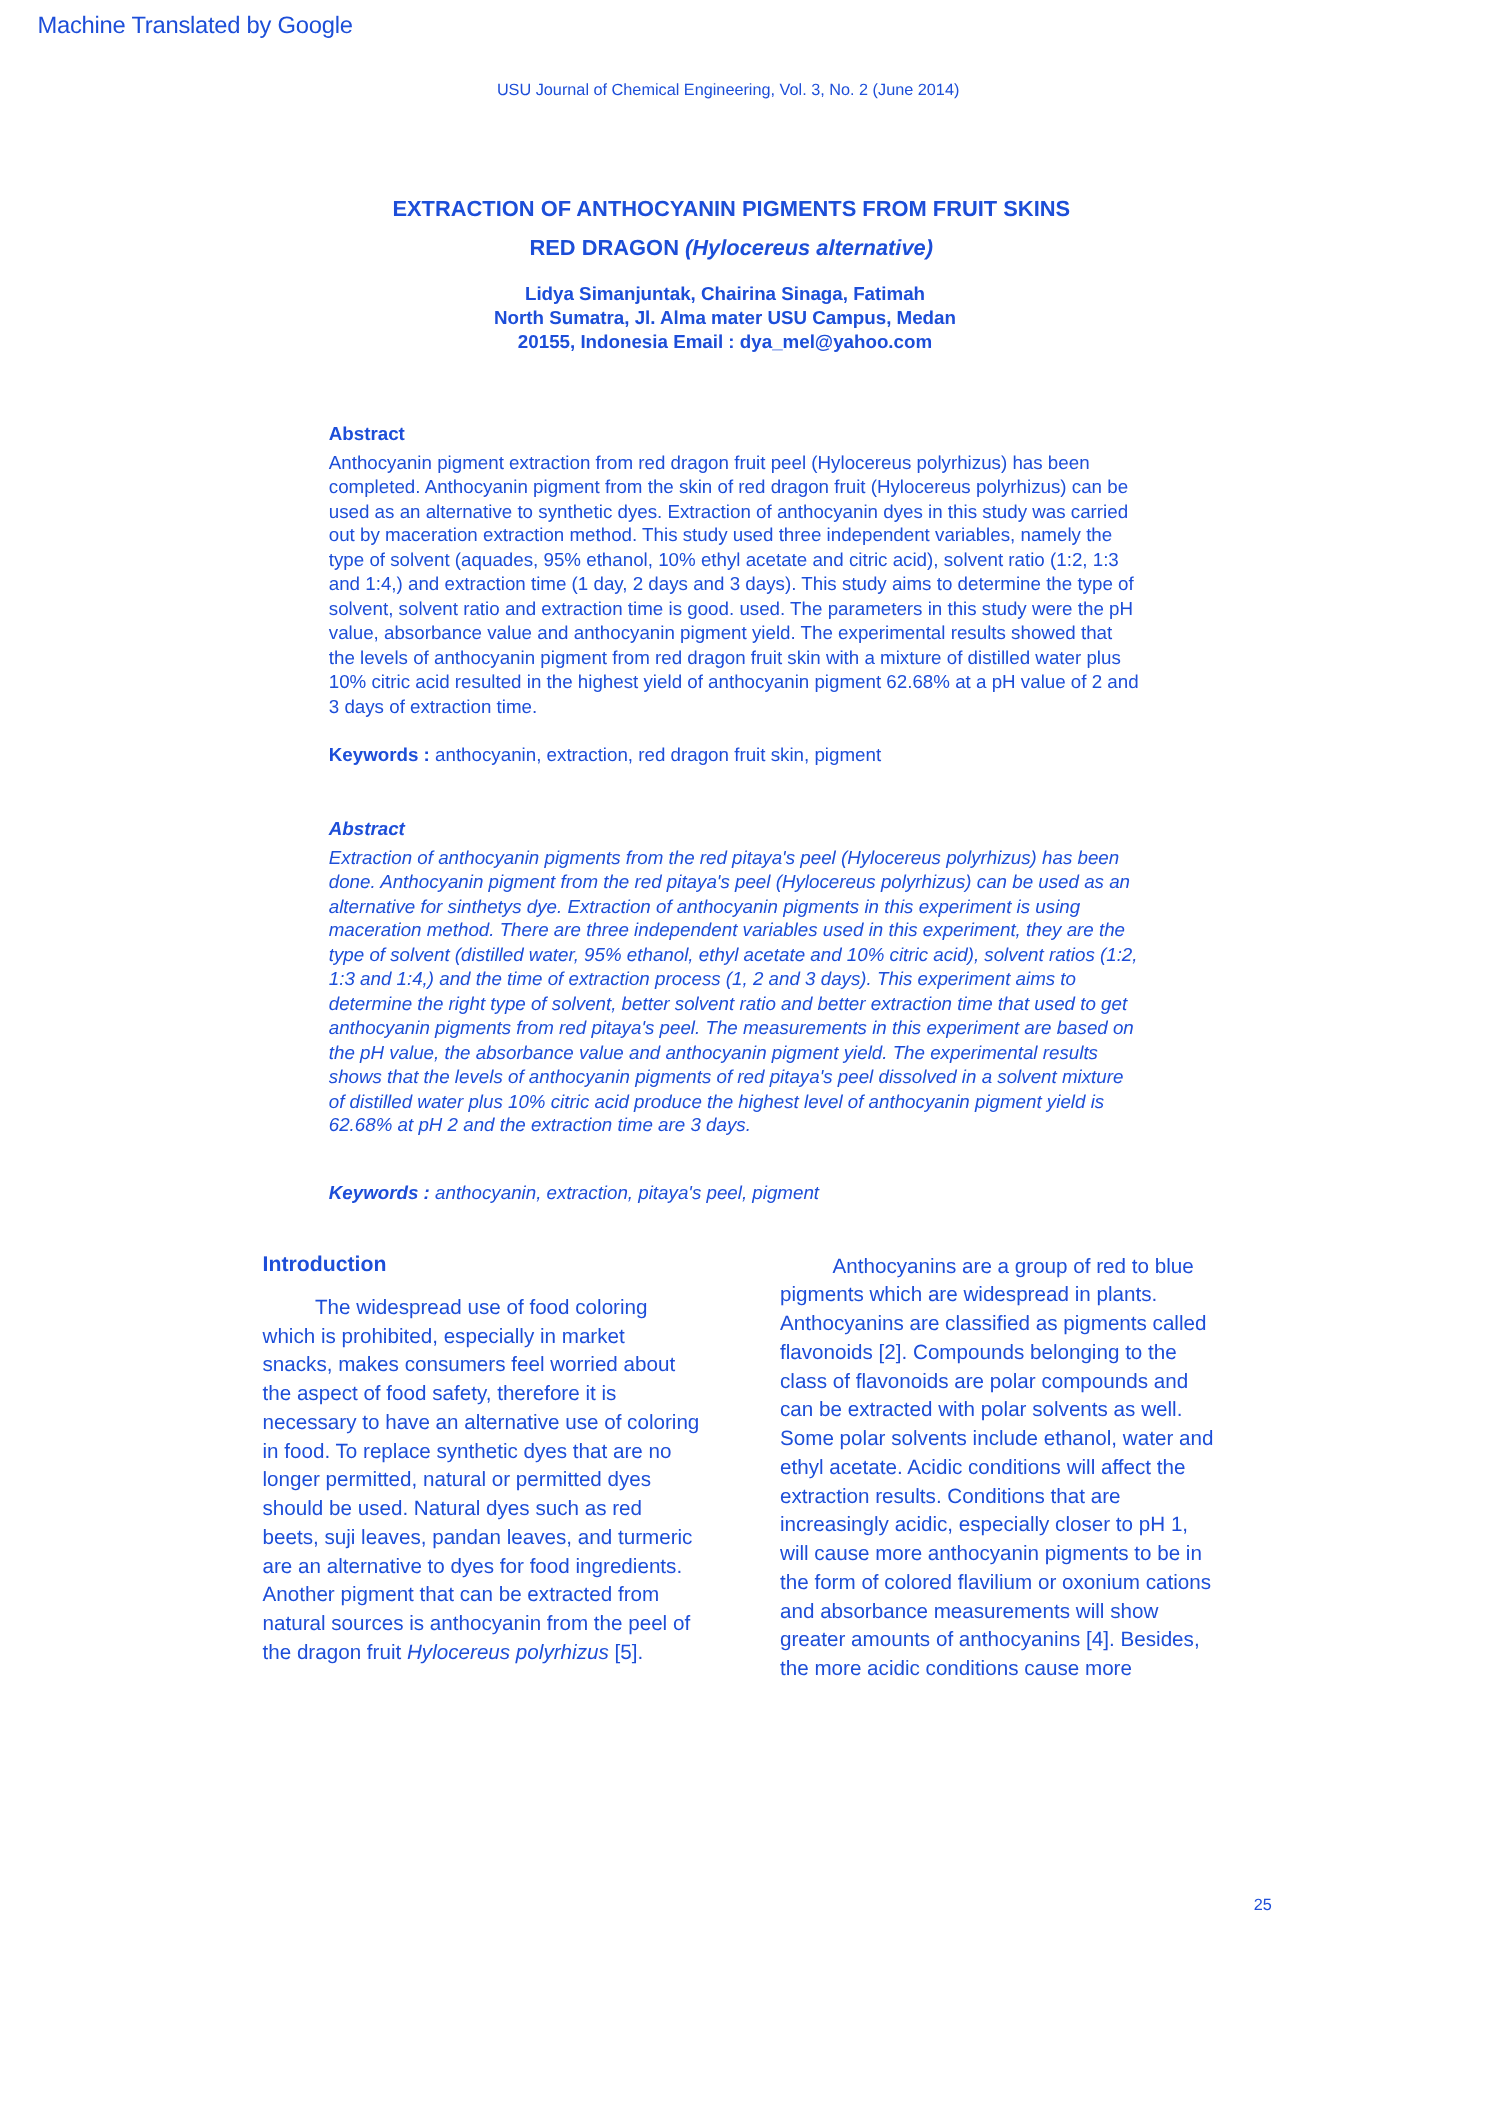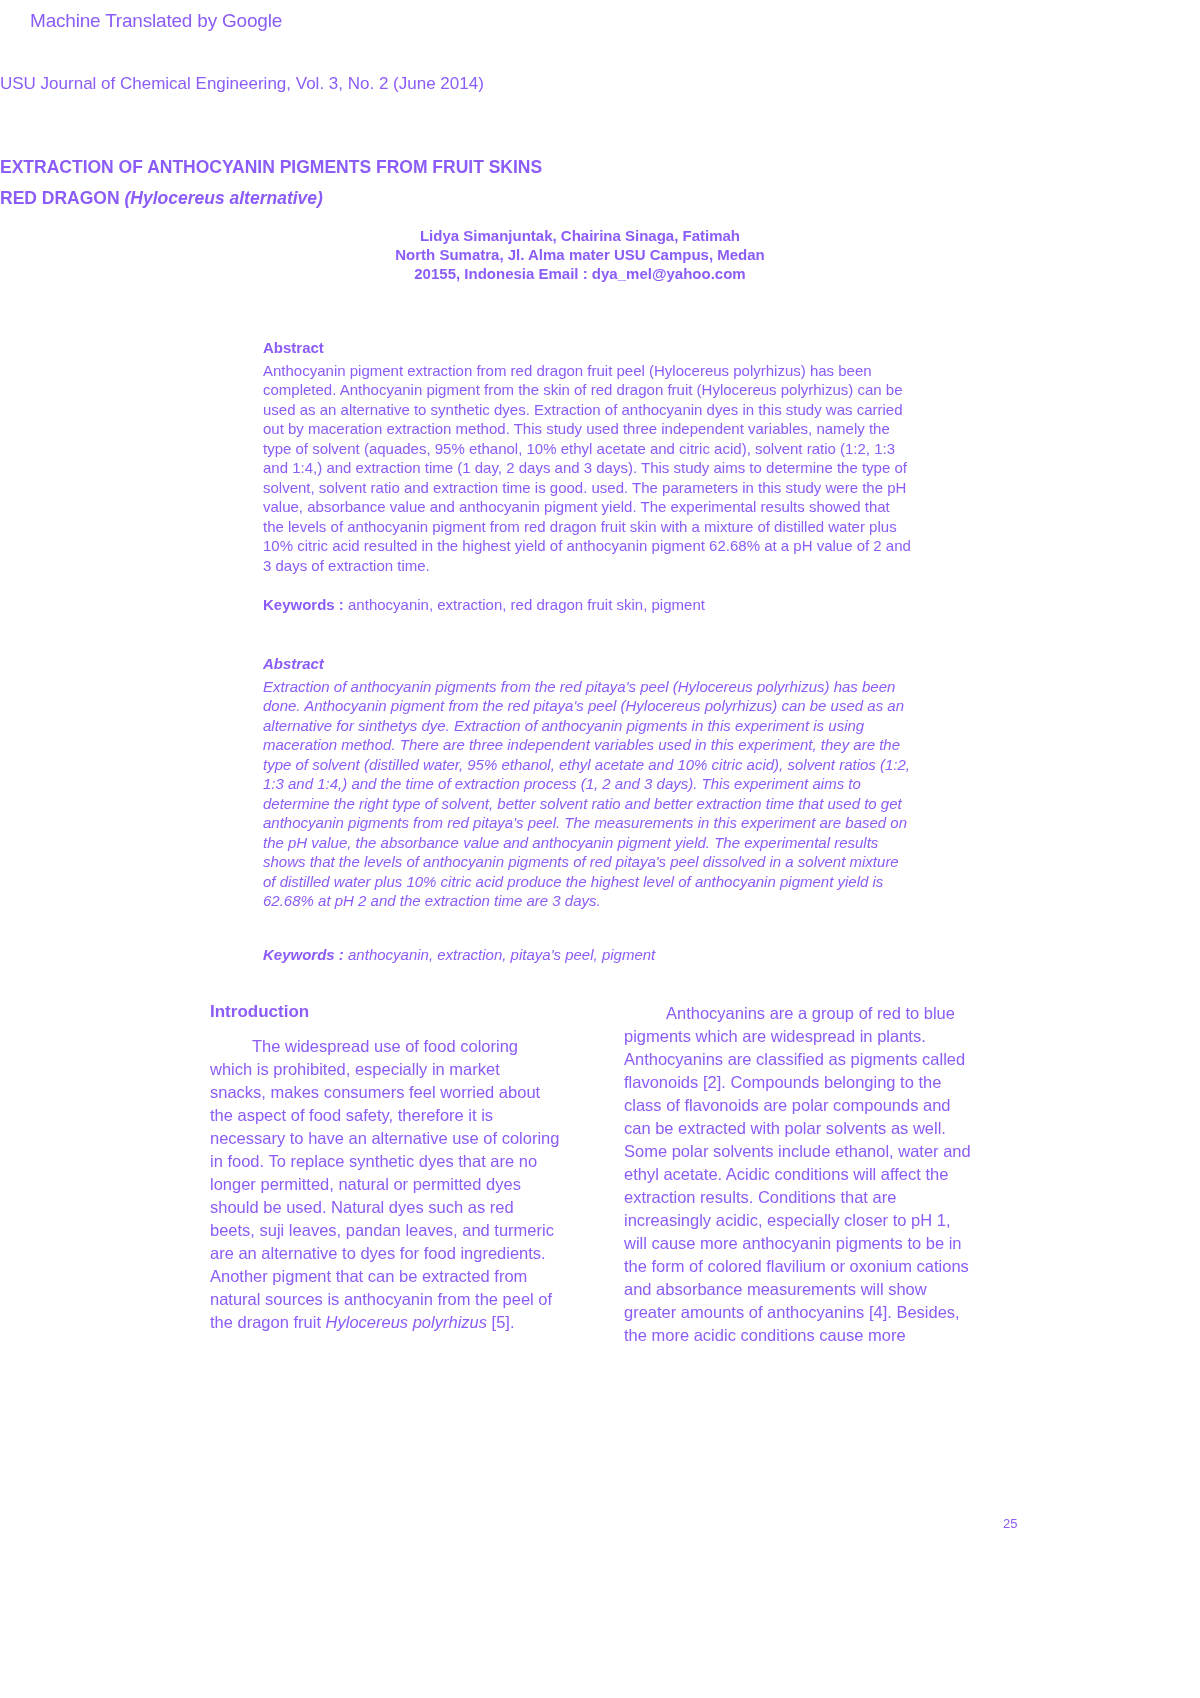--- a/index.html
+++ b/index.html
@@ -6,43 +6,44 @@
     margin: 0;
     padding: 0;
     background: #ffffff;
   }
   .page {
     position: relative;
     width: 1200px;
     height: 1698px;
     background: #ffffff;
     font-family: "Liberation Sans", sans-serif;
-    color: #8b5cf6;
+    color: #1d4ed8;
     overflow: hidden;
   }
   .banner {
     position: absolute;
     left: 30px;
     top: 10px;
     font-size: 19px;
     letter-spacing: -0.2px;
   }
   .journal-line {
     position: absolute;
     left: 0;
-    top: 74px;
+    top: 64px;
     width: 1165px;
-    text-align: left;
-    font-size: 17px;
+    text-align: center;
+    font-size: 13px;
   }
   .title-block {
     position: absolute;
     left: 0;
     top: 152px;
     width: 1170px;
+    text-align: center;
     font-size: 17.5px;
     font-weight: bold;
     line-height: 31px;
   }
   .title-block .species { font-style: italic; }
   .authors-block {
     position: absolute;
     left: 0;
     top: 226px;
     width: 1160px;

